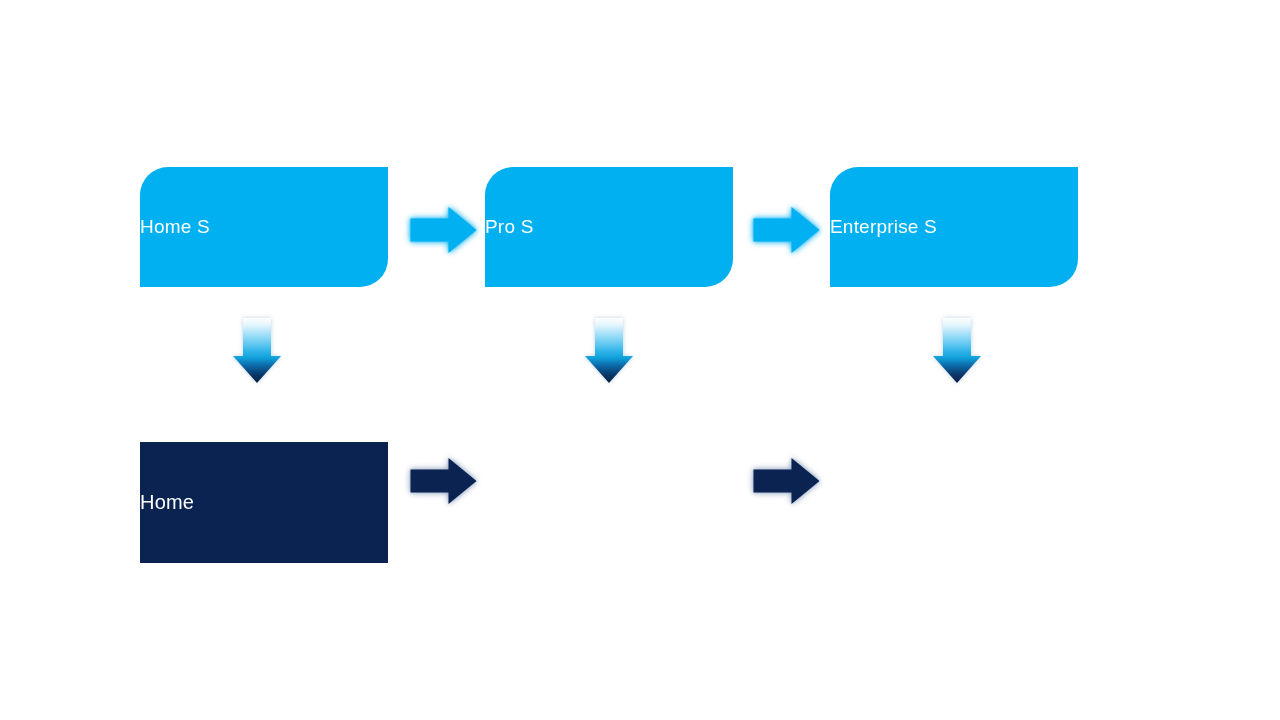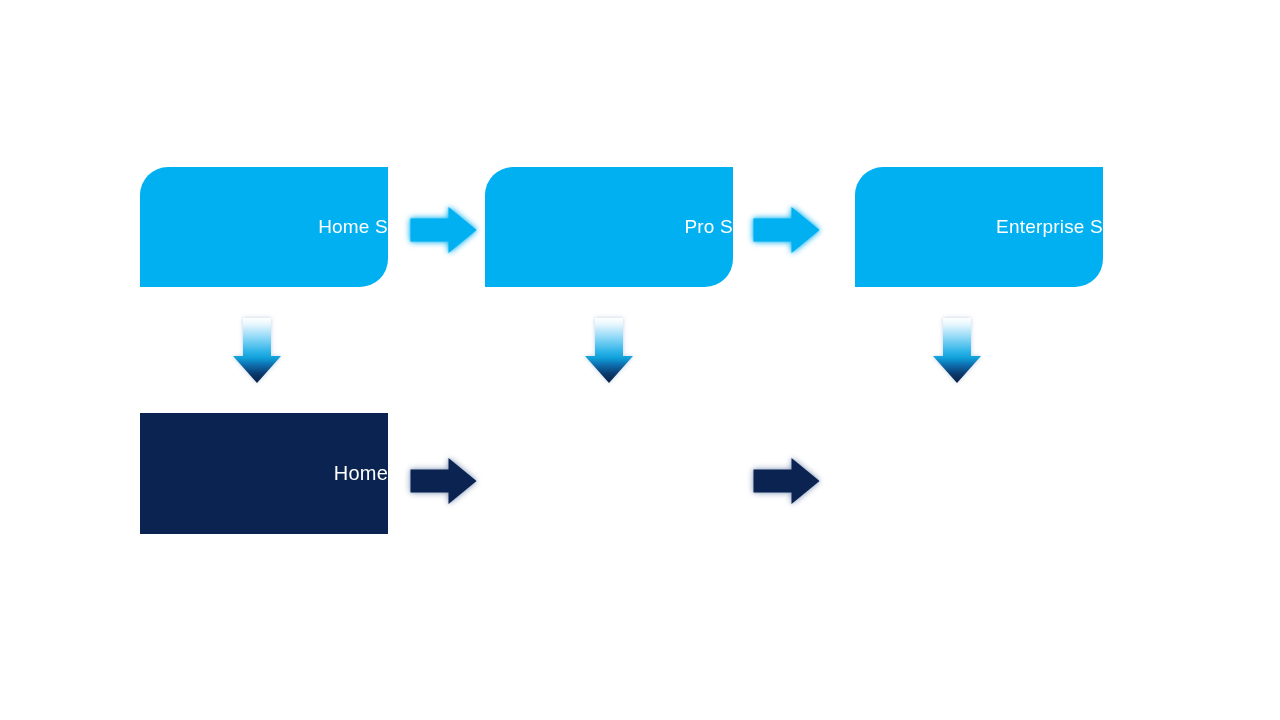--- a/index.html
+++ b/index.html
@@ -12,33 +12,33 @@
   body{
     background:var(--background);
     font-family:"Liberation Sans","DejaVu Sans",sans-serif;
     width:1280px;height:720px;overflow:hidden;
   }
   .canvas{
     position:relative;width:1280px;height:720px;background:var(--background);
   }
   .node{
     position:absolute;width:248px;height:120px;
-    display:flex;align-items:center;justify-content:flex-end;
+    display:flex;align-items:center;justify-content:flex-start;
     color:var(--text);font-size:19px;letter-spacing:.2px;
   }
   .node.top{
     background:var(--light-blue);
     border-radius:28px 0 28px 0;
   }
   .node.bottom{
     background:var(--dark-navy);
     height:121px;font-size:20px;
   }
-  .c1{left:140px;} .c2{left:485px;} .c3{left:830px;margin-left:25px;}
-  .r1{top:167px;}  .r2{top:413px;}
+  .c1{left:140px;} .c2{left:485px;} .c3{left:830px;}
+  .r1{top:167px;}  .r2{top:442px;}
   .h-arrow{position:absolute;width:67px;height:46px;}
   .h-arrow svg{display:block;width:100%;height:100%;overflow:visible;}
   .h-arrow.light svg{filter:drop-shadow(0 0 3px rgba(0,176,240,.8)) drop-shadow(0 0 1px rgba(0,176,240,.6));}
   .h-arrow.light polygon{fill:var(--light-blue);}
   .h-arrow.dark svg{filter:drop-shadow(0 0 3px rgba(100,125,165,.6)) drop-shadow(0 0 1px rgba(100,125,165,.45));}
   .h-arrow.dark polygon{fill:var(--dark-navy);}
   .ha-r1{top:207px;} .ha-r2{top:458px;}
   .ha-g1{left:410px;} .ha-g2{left:753px;}
   .v-arrow{position:absolute;width:48px;height:65px;top:318px;}
   .v-arrow svg{display:block;width:100%;height:100%;overflow:visible;filter:drop-shadow(0 0 2px rgba(130,160,195,.5));}

